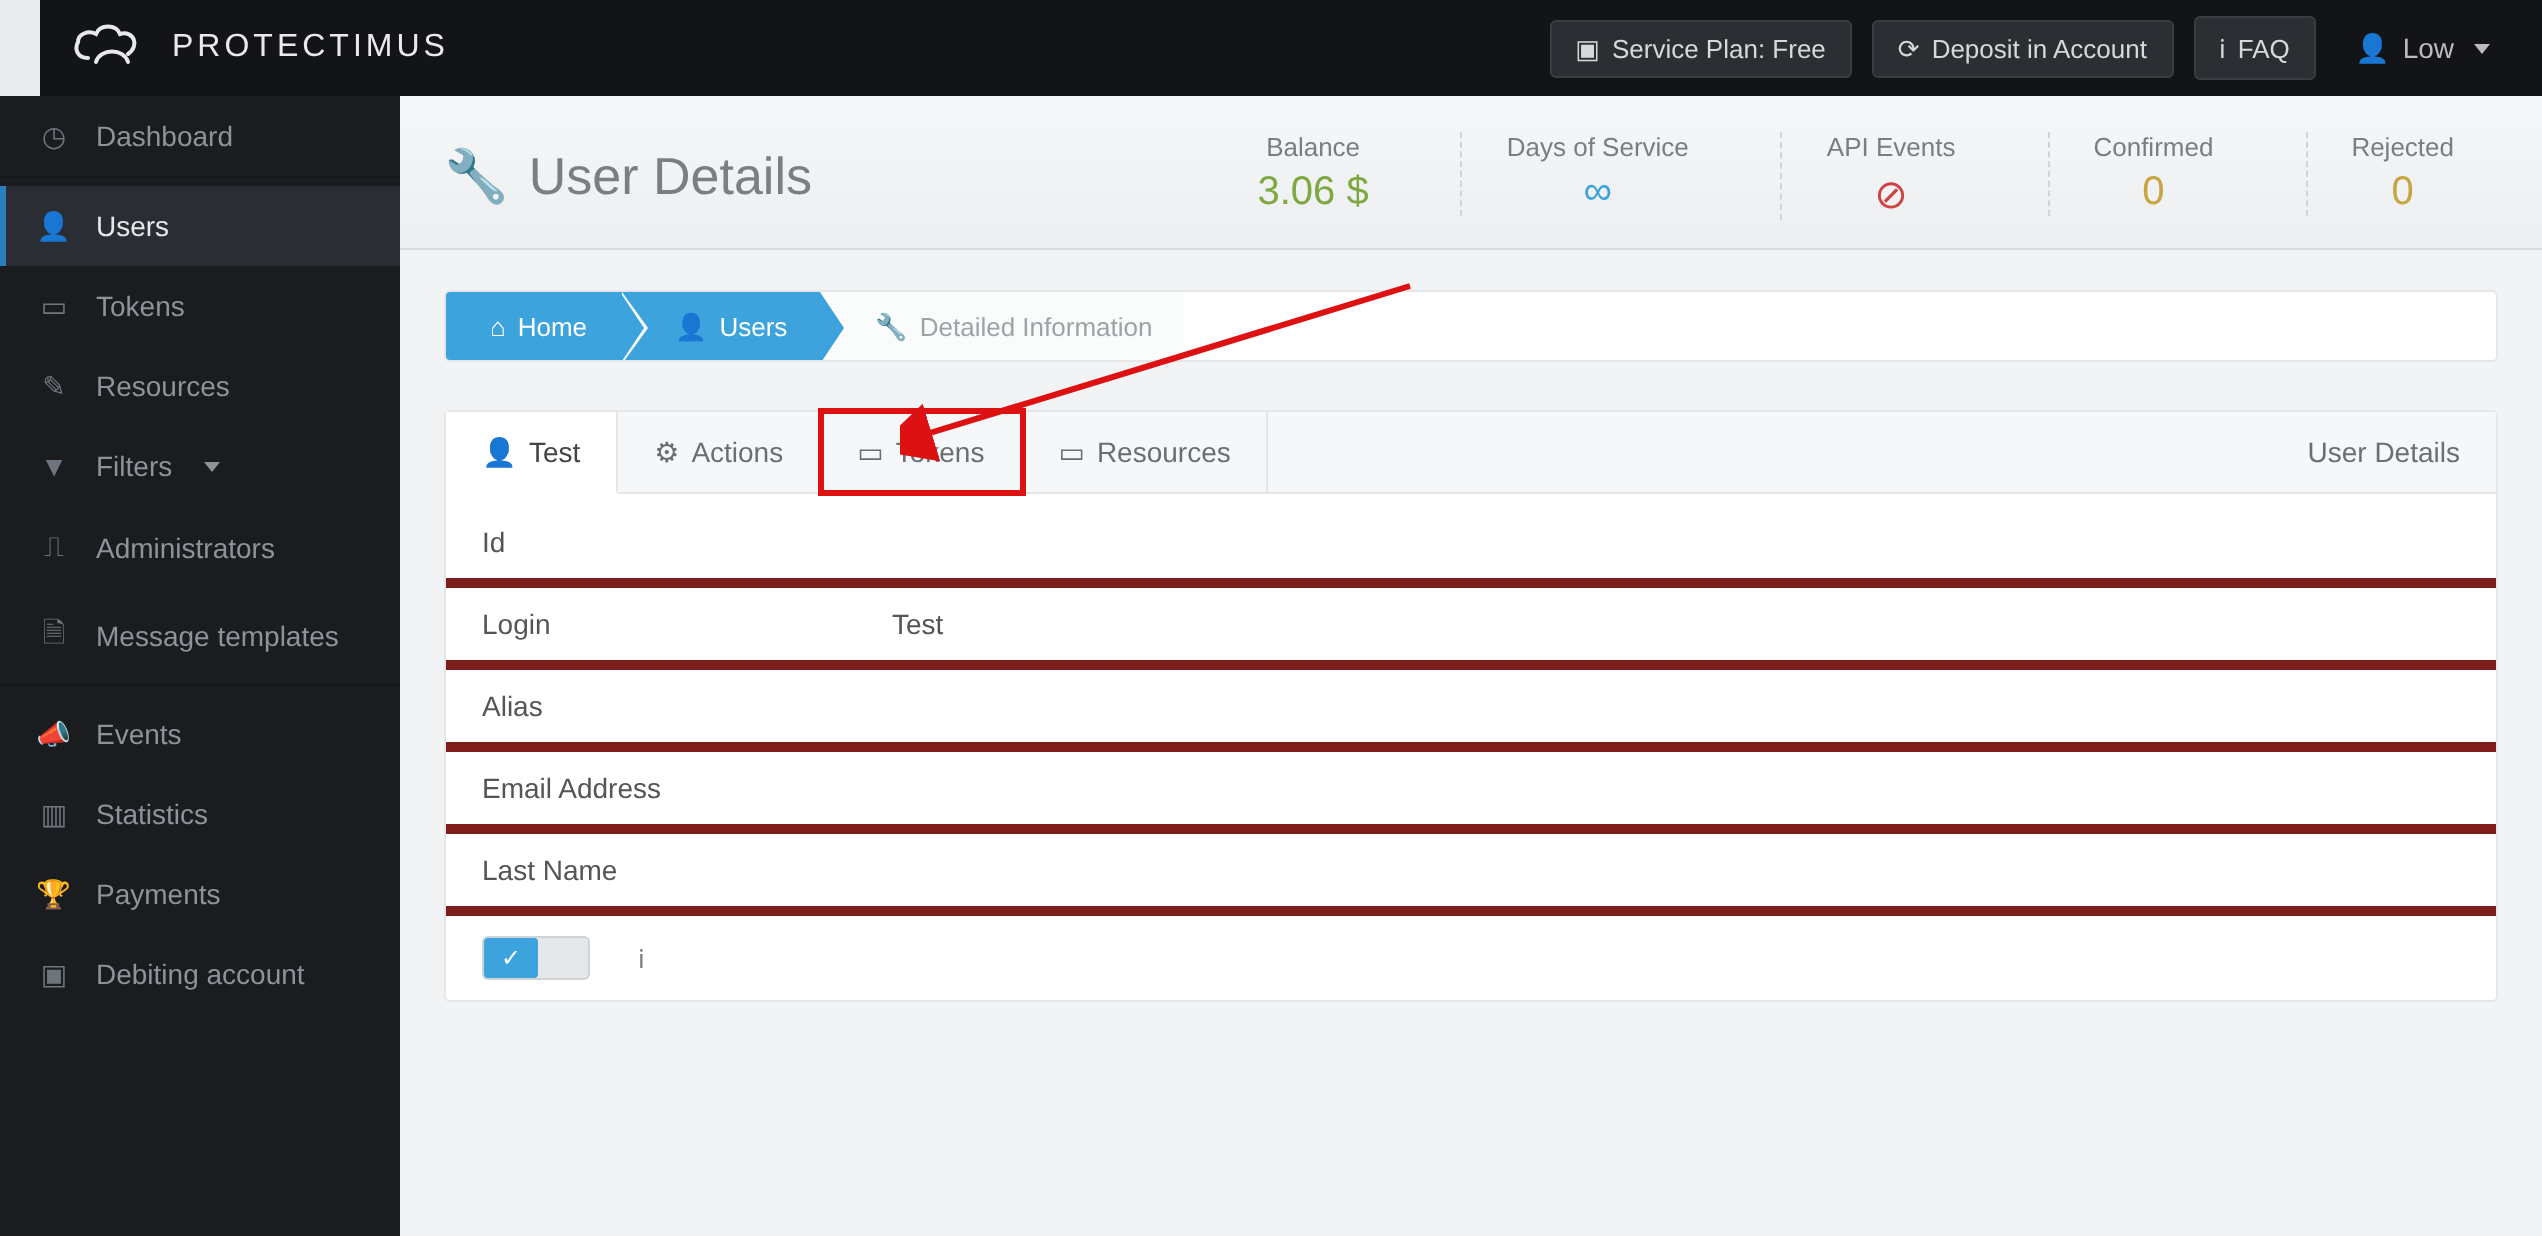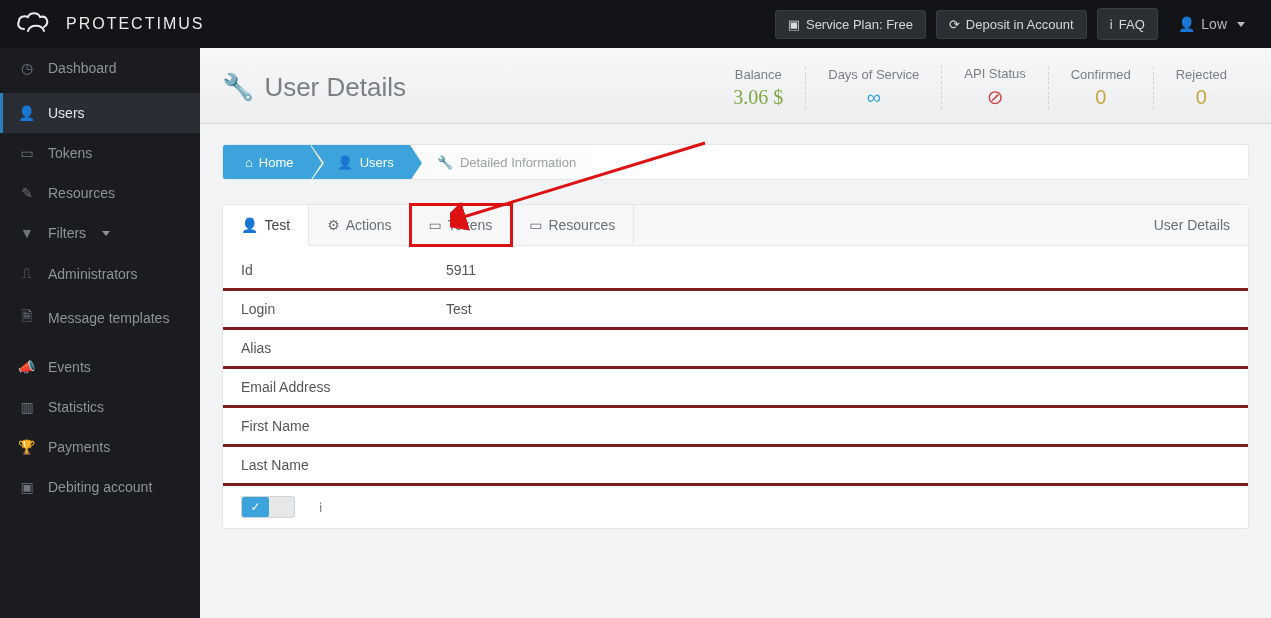--- a/index.html
+++ b/index.html
@@ -14,20 +14,21 @@
     position: relative;
   }
   
   .topbar {
     height: 48px;
     background: #121417;
     display: flex;
     align-items: center;
     padding: 12px 16px;
     color: #eee;
+    margin-left: 20px;
   }
   .logo {
     display: flex;
     align-items: center;
     gap: 10px;
     color: #eaeaea;
     letter-spacing: 2px;
     font-size: 16px;
   }
   .logo svg { display:block; }
@@ -102,31 +103,32 @@
     align-items: center;
   }
   .page-title {
     display:flex; align-items:center; gap:10px;
     color:#7b7f83; font-size: 26px; font-weight:300;
   }
   .page-title .ticon { color:#a6aaae; }
   .stats {
     margin-left:auto;
     display:flex;
-    align-items:center;
+    align-items:flex-start;
+    gap:24px;
   }
   .stat {
     padding: 0 22px;
     text-align:center;
     border-left:1px dashed #d0d3d7;
   }
   .stat:first-child { border-left:none; }
   .stat .label { color:#7a7e83; font-size:13px; }
   .stat .value { font-size:20px; margin-top:4px; }
-  .v-green { color:#7fa843; font-weight:500;font-family:Liberation Serif, serif;}
+  .v-green { color:#7fa843; font-weight:500;}
   .v-blue { color:#3aa2dd; }
   .v-red { color:#c44; }
   .v-yellow { color:#c7a642; }
 
   .content {
     padding: 20px 22px;
   }
 
   
   .breadcrumb {
@@ -209,21 +211,21 @@
     outline-offset:-1px;
     z-index:5;
   }
 
   .details {
     width: 100%;
   }
   .drow {
     display:flex;
     padding: 10px 18px;
-    border-top:3px solid #7f1d1d;
+    border-top:5px solid #7f1d1d;
     color:#555;
     align-items:center;
     min-height:38px;
   }
   .drow:first-child { border-top:none; padding-top:16px; }
   .dlabel { width: 205px; color:#555; }
   .dvalue { flex:1; color:#555; }
   .hint { color:#7a7e83; font-size:13px; display:flex; align-items:center; gap:6px;}
 
   
@@ -352,21 +354,21 @@
       <div class="stats">
         <div class="stat">
           <div class="label">Balance</div>
           <div class="value v-green">3.06 $</div>
         </div>
         <div class="stat">
           <div class="label">Days of Service</div>
           <div class="value v-blue">∞</div>
         </div>
         <div class="stat">
-          <div class="label">API Status</div>
+          <div class="label">API Events</div>
           <div class="value v-red">⊘</div>
         </div>
         <div class="stat">
           <div class="label">Confirmed</div>
           <div class="value v-yellow">0</div>
         </div>
         <div class="stat">
           <div class="label">Rejected</div>
           <div class="value v-yellow">0</div>
         </div>
@@ -407,36 +409,31 @@
           <div class="tab">
             <span class="i">▭</span>
             <span>Resources</span>
           </div>
           <div class="tab-right-label">User Details</div>
         </div>
 
         <div class="details">
           <div class="drow">
             <div class="dlabel">Id</div>
-            <div class="dvalue">5911</div>
           </div>
           <div class="drow">
             <div class="dlabel">Login</div>
             <div class="dvalue">Test</div>
           </div>
           <div class="drow">
             <div class="dlabel">Alias</div>
             <div class="dvalue"></div>
           </div>
           <div class="drow">
             <div class="dlabel">Email Address</div>
-            <div class="dvalue"></div>
-          </div>
-          <div class="drow">
-            <div class="dlabel">First Name</div>
             <div class="dvalue"></div>
           </div>
           <div class="drow">
             <div class="dlabel">Last Name</div>
             <div class="dvalue"></div>
           </div>
           <div class="drow">
             <div class="dvalue" style="display:flex;align-items:center;gap:24px;">
               <span class="toggle">
                 <span class="knob">✓</span>

